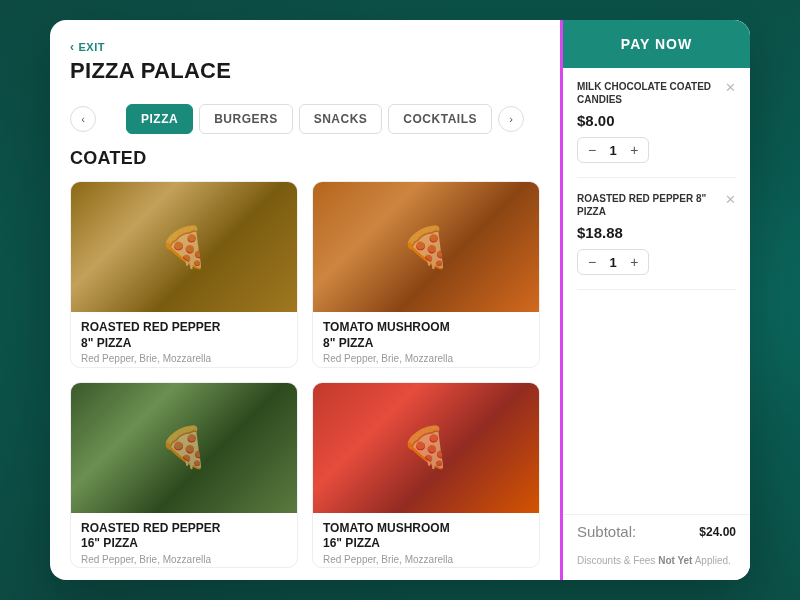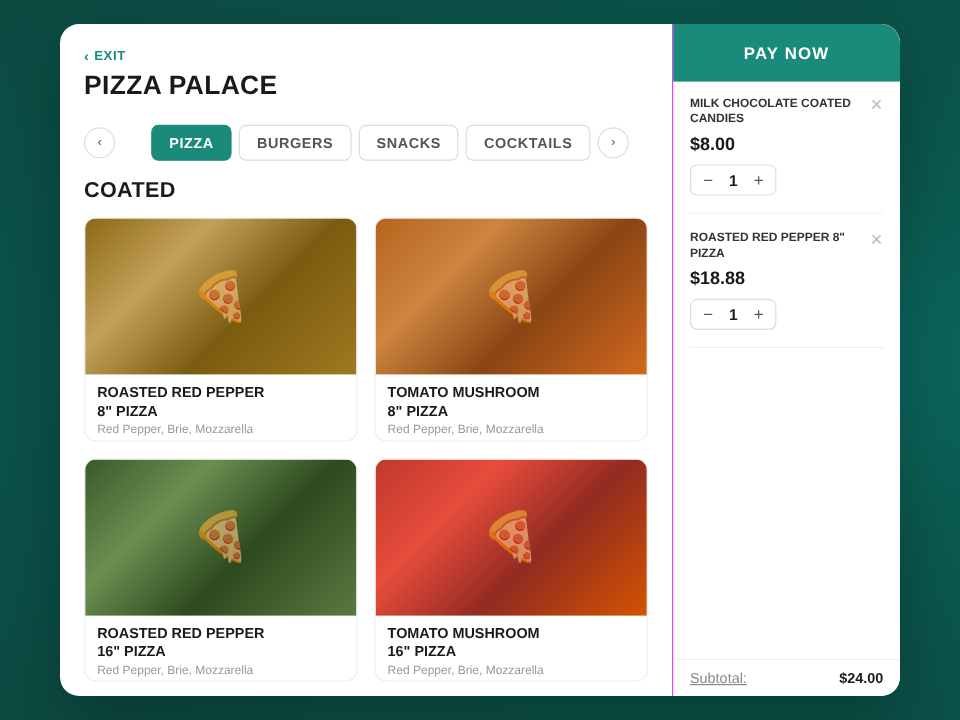--- a/index.html
+++ b/index.html
@@ -158,21 +158,21 @@
     }
     .pizza-ingredients {
       font-size: 10px;
       color: #999;
       margin-bottom: 6px;
     }
     
     .right-panel {
       width: 190px;
       flex-shrink: 0;
-      border-left: 1px solid #d946ef;
+      border-left: 3px solid #d946ef;
       display: flex;
       flex-direction: column;
       padding: 0;
       background: #fff;
     }
     .pay-now-btn {
       background: #1a8a7a;
       color: #fff;
       font-size: 14px;
       font-weight: 800;
@@ -245,23 +245,22 @@
       text-align: center;
     }
     .subtotal-row {
       display: flex;
       justify-content: space-between;
       align-items: center;
       padding: 8px 14px;
       border-top: 1px solid #f0f0f0;
     }
     .subtotal-label {
-      font-size: 12px;
+      font-size: 15px;
       color: #888;
-      text-decoration: underline;
     }
     .subtotal-value {
       font-size: 12px;
       font-weight: 700;
       color: #1a1a1a;
     }
     .discount-note {
       padding: 6px 14px 12px;
       font-size: 10px;
       color: #aaa;
@@ -408,16 +407,19 @@
           </div>
         </div>
 
       </div>
 
       <div class="subtotal-row">
         <span class="subtotal-label">Subtotal:</span>
         <span class="subtotal-value">$24.00</span>
       </div>
 
+      <div class="discount-note">
+        <span>Discounts &amp; Fees </span><strong>Not Yet</strong><span> Applied.</span>
+      </div>
 
     </div>
   </div>
 </div>
 
 </body></html>

